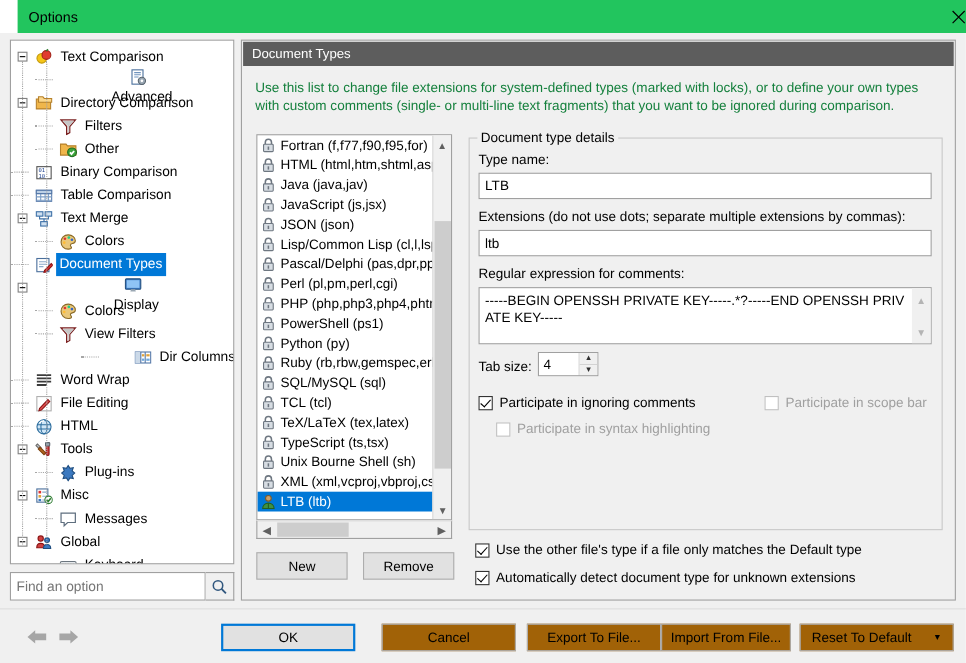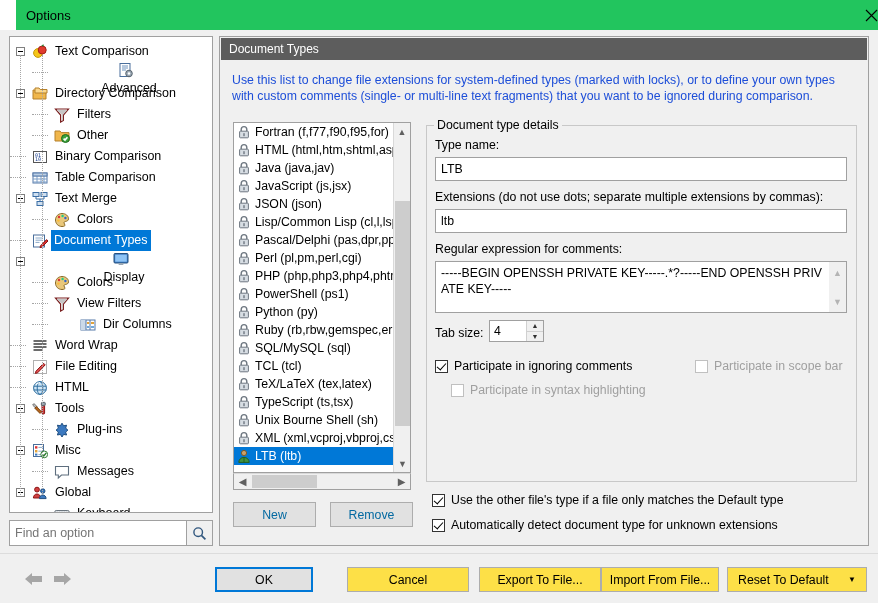--- a/index.html
+++ b/index.html
@@ -92,21 +92,21 @@
     position:absolute; left:219px; top:6px; width:650px; height:510px;
     background:#f0f0f0; border:1px solid #a0a0a0;
   }
   .panel-header {
     height:22px; background:#5d5d5d; color:#fff;
     font-size:12px; line-height:22px; padding-left:8px;
     margin:1px 1px 0 1px;
     font-weight:normal;
   }
   .panel-desc {
-    padding:12px 12px 0 12px; font-size:12.3px; line-height:16px; color:#1d4ed8;
+    padding:12px 12px 0 12px; font-size:12.3px; line-height:16px; color:#15803d;
   }
 
   
   .listbox {
     position:absolute; left:13px; top:85px; width:178px; height:351px;
     border:1px solid #a0a0a0; background:#fff; overflow:hidden;
     display:flex;
   }
   .list-items {
     width:160px; overflow:hidden; position:relative;
@@ -141,21 +141,21 @@
   }
   .hscroll .thumb {
     position:absolute; left:18px; top:1px; width:65px; height:13px;
     background:#cdcdcd;
   }
 
   
   .btn {
     background:#e1e1e1; border:1px solid #adadad;
     font-family:"Liberation Sans", sans-serif; font-size:12.3px;
-    color:#0369a1; cursor:pointer; text-align:center;
+    color:#000000; cursor:pointer; text-align:center;
   }
   #new-btn  { position:absolute; left:13px; top:465px; width:83px; height:25px; }
   #rem-btn  { position:absolute; left:110px; top:465px; width:83px; height:25px; }
 
   
   .groupbox {
     position:absolute; left:206px; top:88px; width:431px; height:357px;
     border:1px solid #c8c8c8;
   }
   .groupbox > .legend {
@@ -216,25 +216,25 @@
   .cb.disabled .box { border-color:#c0c0c0; background:#fff; }
 
   
   .footer {
     position:absolute; left:0; top:553px; width:878px; height:50px;
     background:#f0f0f0; border-top:1px solid #dcdcdc;
   }
   .navarrows { position:absolute; left:24px; top:18px; display:flex; gap:8px; }
   .fbtn {
     position:absolute; top:13px; height:25px;
-    background:#fde047; border:1px solid #adadad;
+    background:#a16207; border:1px solid #adadad;
     font-size:12.3px; color:#000; cursor:pointer;
     display:flex; align-items:center; justify-content:center;
   }
-  #ok-btn { left:215px; width:98px; border:2px solid #0078d7; background:#e1e1e1; }
+  #ok-btn { left:201px; width:122px; border:2px solid #0078d7; background:#e1e1e1; }
   #cancel-btn { left:347px; width:122px; }
   #export-btn { left:479px; width:122px; }
   #import-btn { left:601px; width:118px; }
   #reset-btn { left:727px; width:140px; justify-content:space-between; padding:0 10px; }
 </style>
 </head>
 <body>
 
 <div class="titlebar">
   <span class="title">Options</span>
@@ -362,21 +362,21 @@
           <span class="lbl">Colors</span>
         </div>
         <div class="tnode" style="padding-left:44px;">
           <span class="dotted-h" style="left:22px;top:10px;width:16px;"></span>
           <span class="ticon"><svg width="16" height="16" viewBox="0 0 16 16">
               <path d="M1.5 2h13L9.4 8v5.5l-2.8 1.6V8z" fill="#fff" stroke="#7a2020" stroke-width="1.2"></path>
               <path d="M2.6 3h10.8L9 7.8v5.2l-1 .6V7.8z" fill="#c6c6c6"></path>
             </svg></span>
           <span class="lbl">View Filters</span>
         </div>
-        <div class="tnode" style="padding-left:70px;">
+        <div class="tnode" style="padding-left:70px;margin-left:42px;">
           <span class="dotted-h" style="left:22px;top:10px;width:16px;"></span>
           <span class="ticon"><svg width="16" height="16" viewBox="0 0 16 16">
               <rect x="1" y="3" width="14" height="10" fill="#fff" stroke="#5578a8"></rect>
               <rect x="1" y="3" width="5" height="10" fill="#cbd9e8"></rect>
               <path d="M6 3v10M10 3v10" stroke="#5578a8"></path>
               <rect x="7" y="5" width="2.2" height="2" fill="#e2a33a"></rect>
               <rect x="11" y="5" width="3" height="2" fill="#e2a33a"></rect>
               <rect x="7" y="9" width="2.2" height="2" fill="#6fa8dc"></rect>
               <rect x="11" y="9" width="3" height="2" fill="#6fa8dc"></rect>
             </svg></span>

